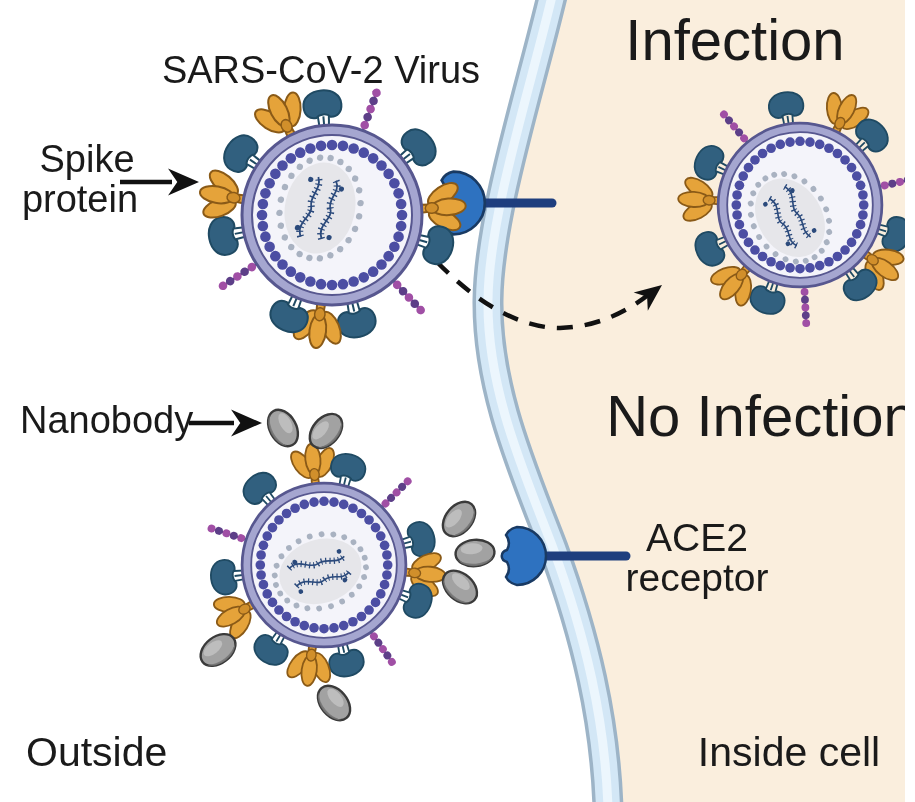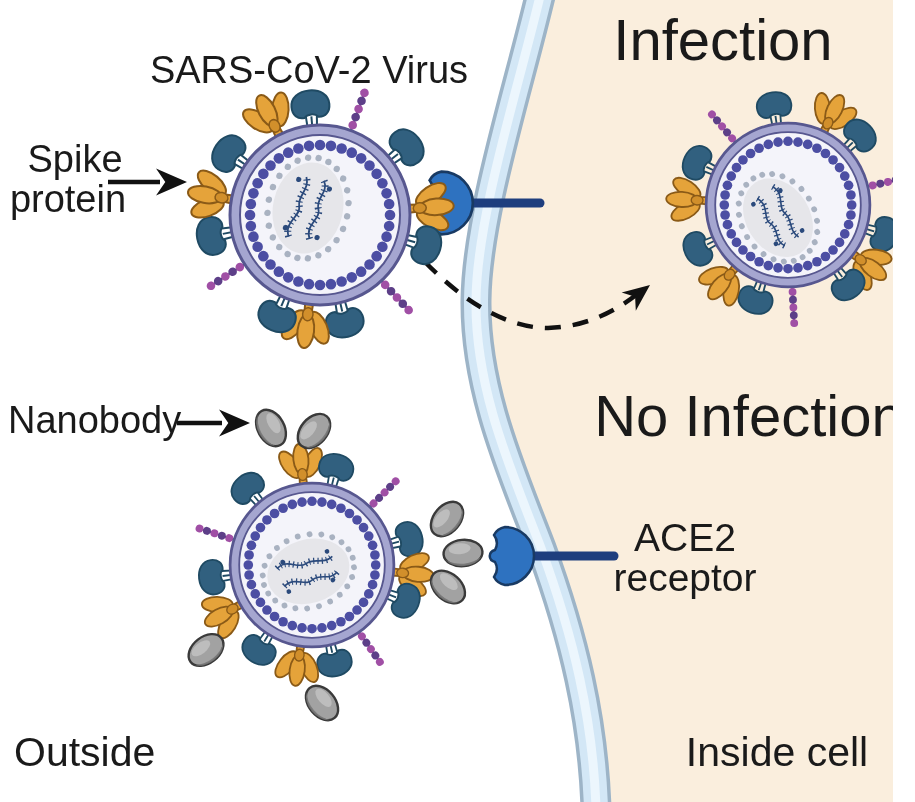--- a/index.html
+++ b/index.html
@@ -1,17 +1,17 @@
 <!DOCTYPE html>
 <html><head>
 <meta charset="utf-8">
 <style>
   html,body{margin:0;padding:0;background:#ffffff;}
   .stage{position:relative;width:893px;height:802px;background:#ffffff;overflow:hidden;
-         font-family:"Liberation Sans","DejaVu Sans",sans-serif;}
+         font-family:"Liberation Sans","DejaVu Sans",sans-serif;padding-left:12px;}
   svg{display:block;}
   text{font-family:"Liberation Sans","DejaVu Sans",sans-serif;fill:#1a1a1a;}
   .mid{text-anchor:middle;}
   .f38{font-size:38px;}
   .f39{font-size:39px;}
   .f41{font-size:41px;}
   .f58{font-size:58px;}
 </style>
 </head>
 <body>

